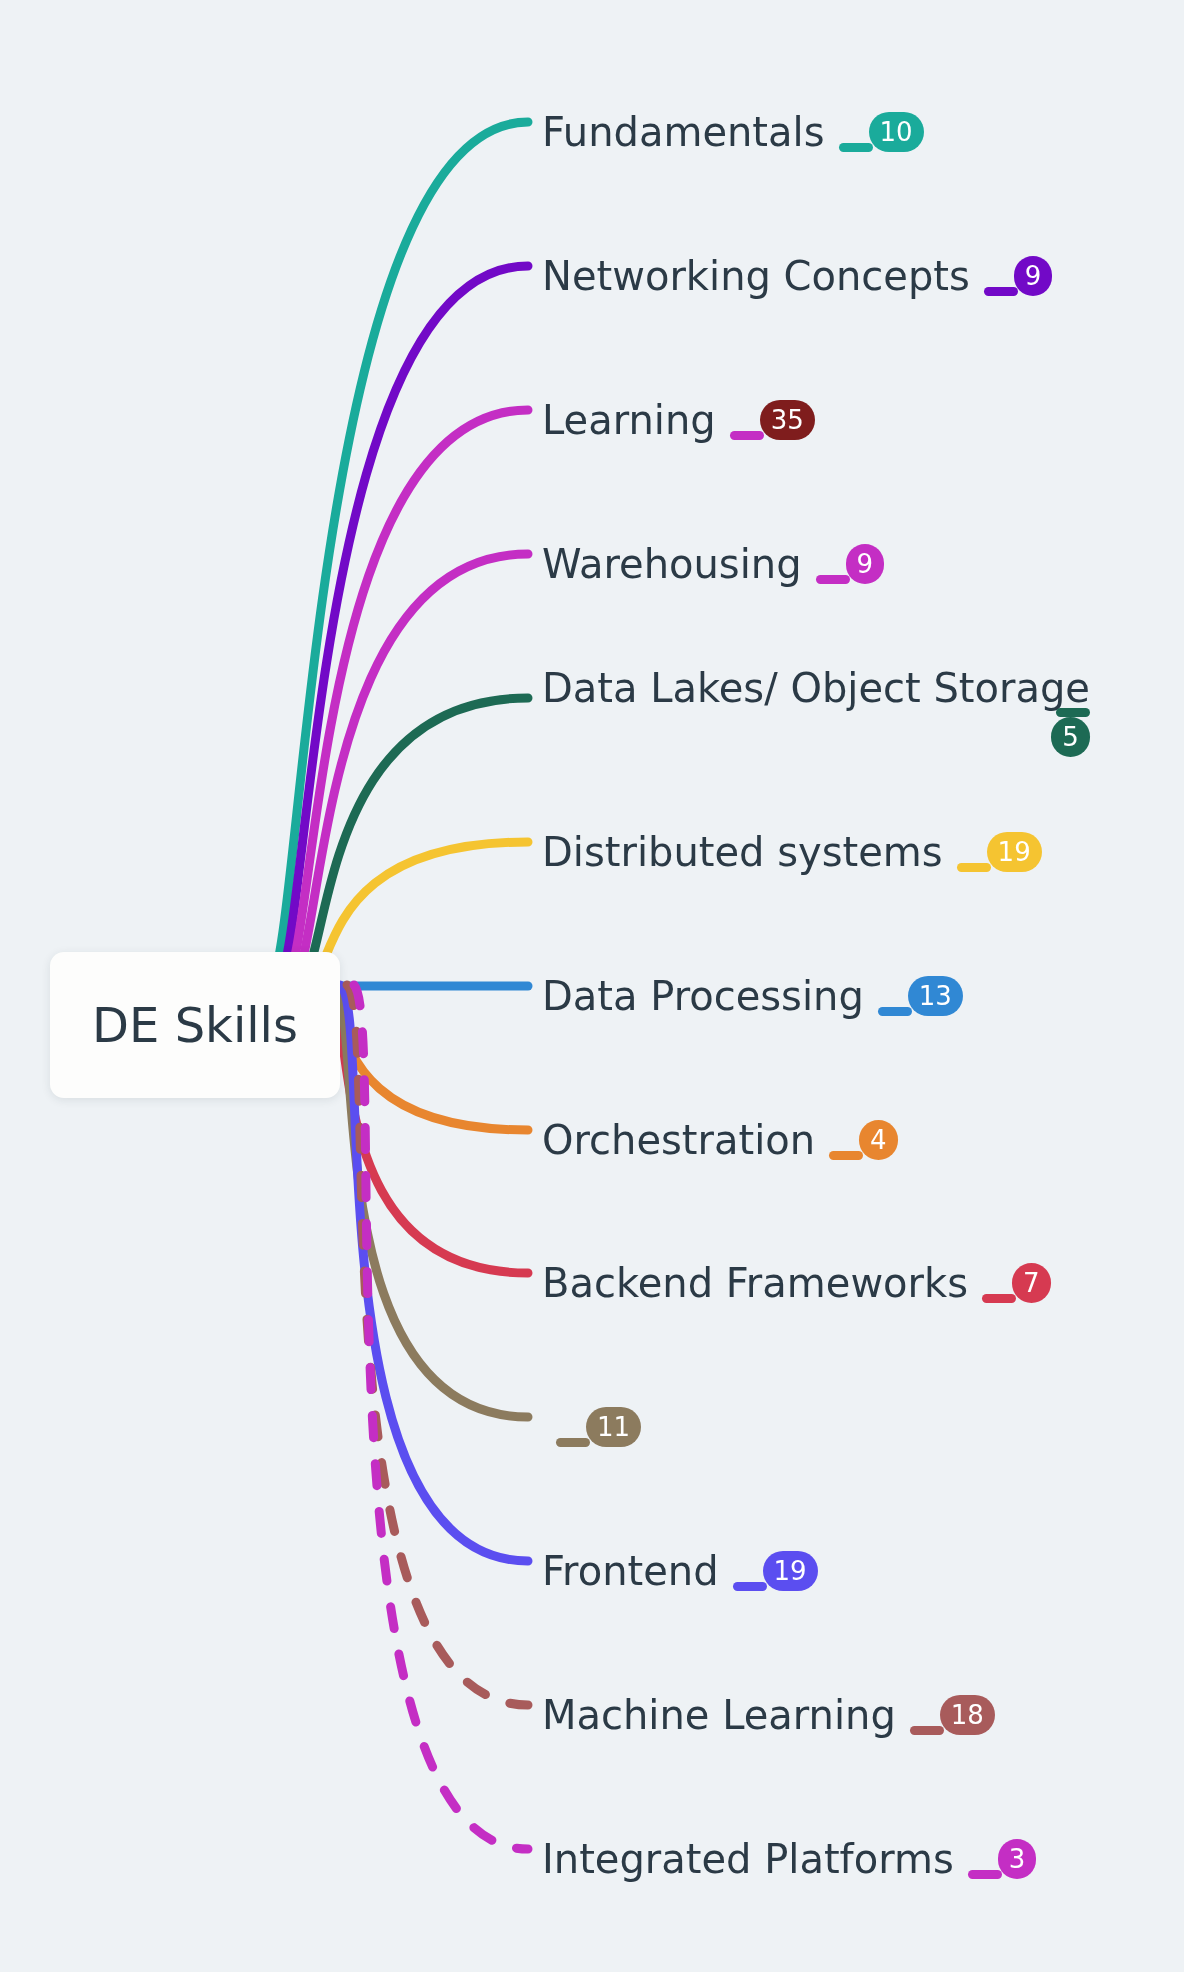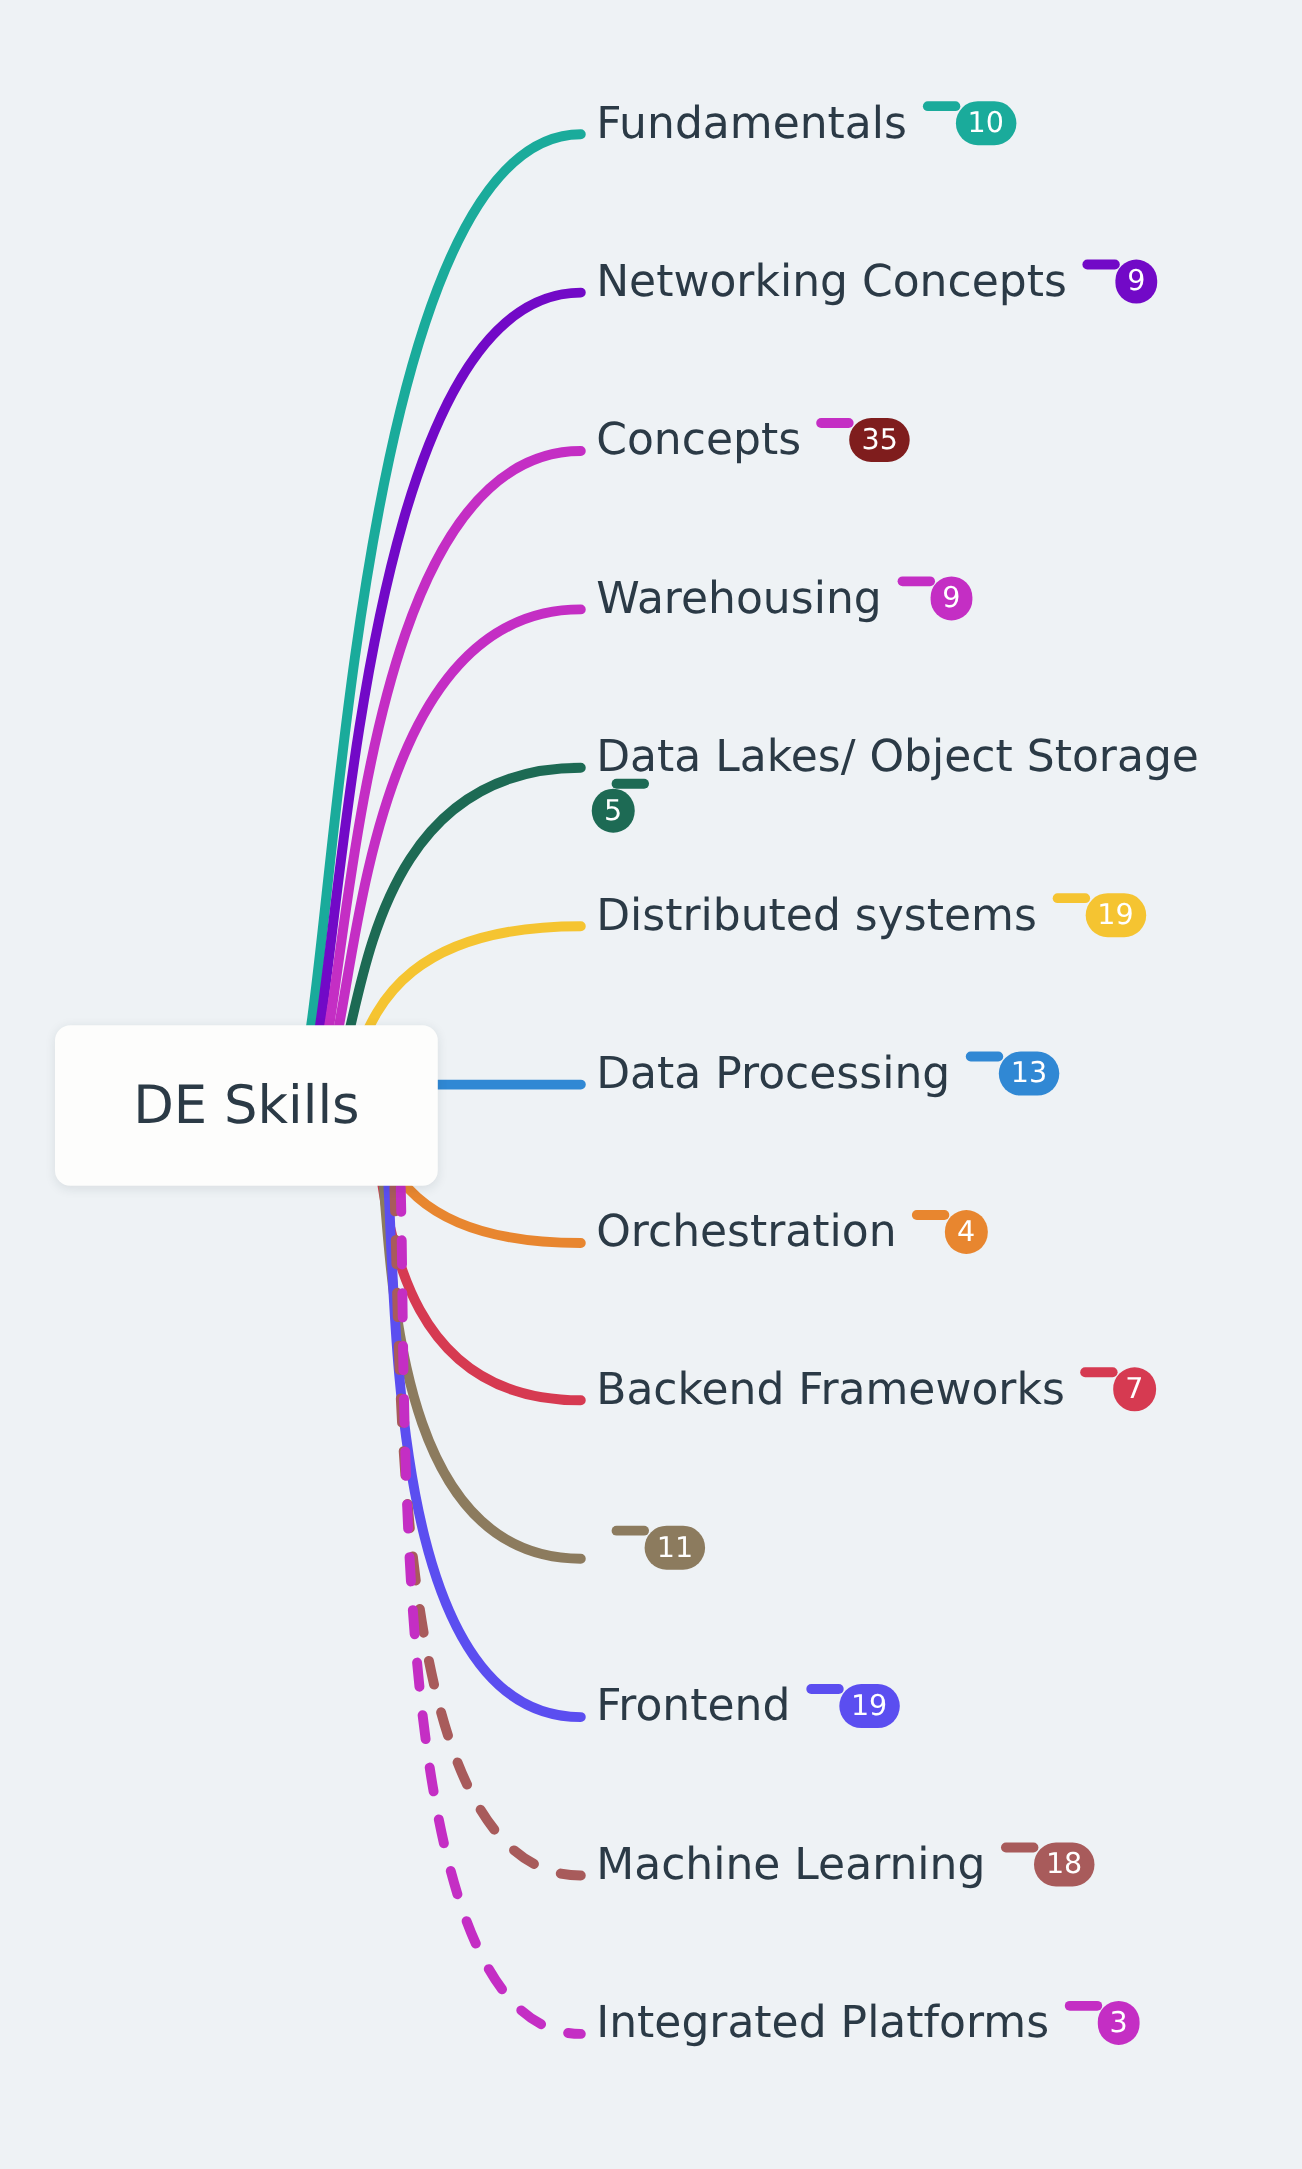--- a/index.html
+++ b/index.html
@@ -30,22 +30,22 @@
     top: 0;
     width: 1184px;
     height: 1972px;
     z-index: 1;
   }
 
   
   .root-node {
     position: absolute;
     left: 50px;
-    top: 932px;
-    width: 348px;
+    top: 952px;
+    width: 290px;
     height: 146px;
     background: #fdfdfc;
     border-radius: 14px;
     box-shadow: 0 2px 10px rgba(30, 45, 60, 0.10);
     display: flex;
     align-items: center;
     justify-content: center;
     z-index: 3;
   }
   .root-label {
@@ -55,21 +55,21 @@
     letter-spacing: 0px;
     white-space: nowrap;
   }
 
   
   .branch {
     position: absolute;
     left: 542px;
     height: 60px;
     display: flex;
-    align-items: flex-start;
+    align-items: flex-end;
     z-index: 2;
     white-space: nowrap;
   }
   .branch-label {
     font-size: 40px;
     color: #2b3a46;
     font-family: "DejaVu Sans", sans-serif;
     line-height: 1;
     white-space: nowrap;
   }
@@ -128,21 +128,21 @@
         <span class="branch-label">Fundamentals</span>
         <span class="badge-stub" style="background: rgb(26, 171, 155);"></span>
         <span class="badge" style="background: rgb(26, 171, 155);">10</span>
       </div>
       <div class="branch" style="top: 236px;">
         <span class="branch-label">Networking Concepts</span>
         <span class="badge-stub" style="background: rgb(114, 9, 199);"></span>
         <span class="badge" style="background: rgb(114, 9, 199);">9</span>
       </div>
       <div class="branch" style="top: 380px;">
-        <span class="branch-label">Concepts</span>
+        <span class="branch-label">Learning</span>
         <span class="badge-stub" style="background: rgb(196, 46, 196);"></span>
         <span class="badge" style="background: #7f1d1d;">35</span>
       </div>
       <div class="branch" style="top: 524px;">
         <span class="branch-label">Warehousing</span>
         <span class="badge-stub" style="background: rgb(196, 46, 196);"></span>
         <span class="badge" style="background: rgb(196, 46, 196);">9</span>
       </div>
       <div class="branch" style="top: 668px; flex-direction: column;">
         <span class="branch-label">Data Lakes/ Object Storage</span>

